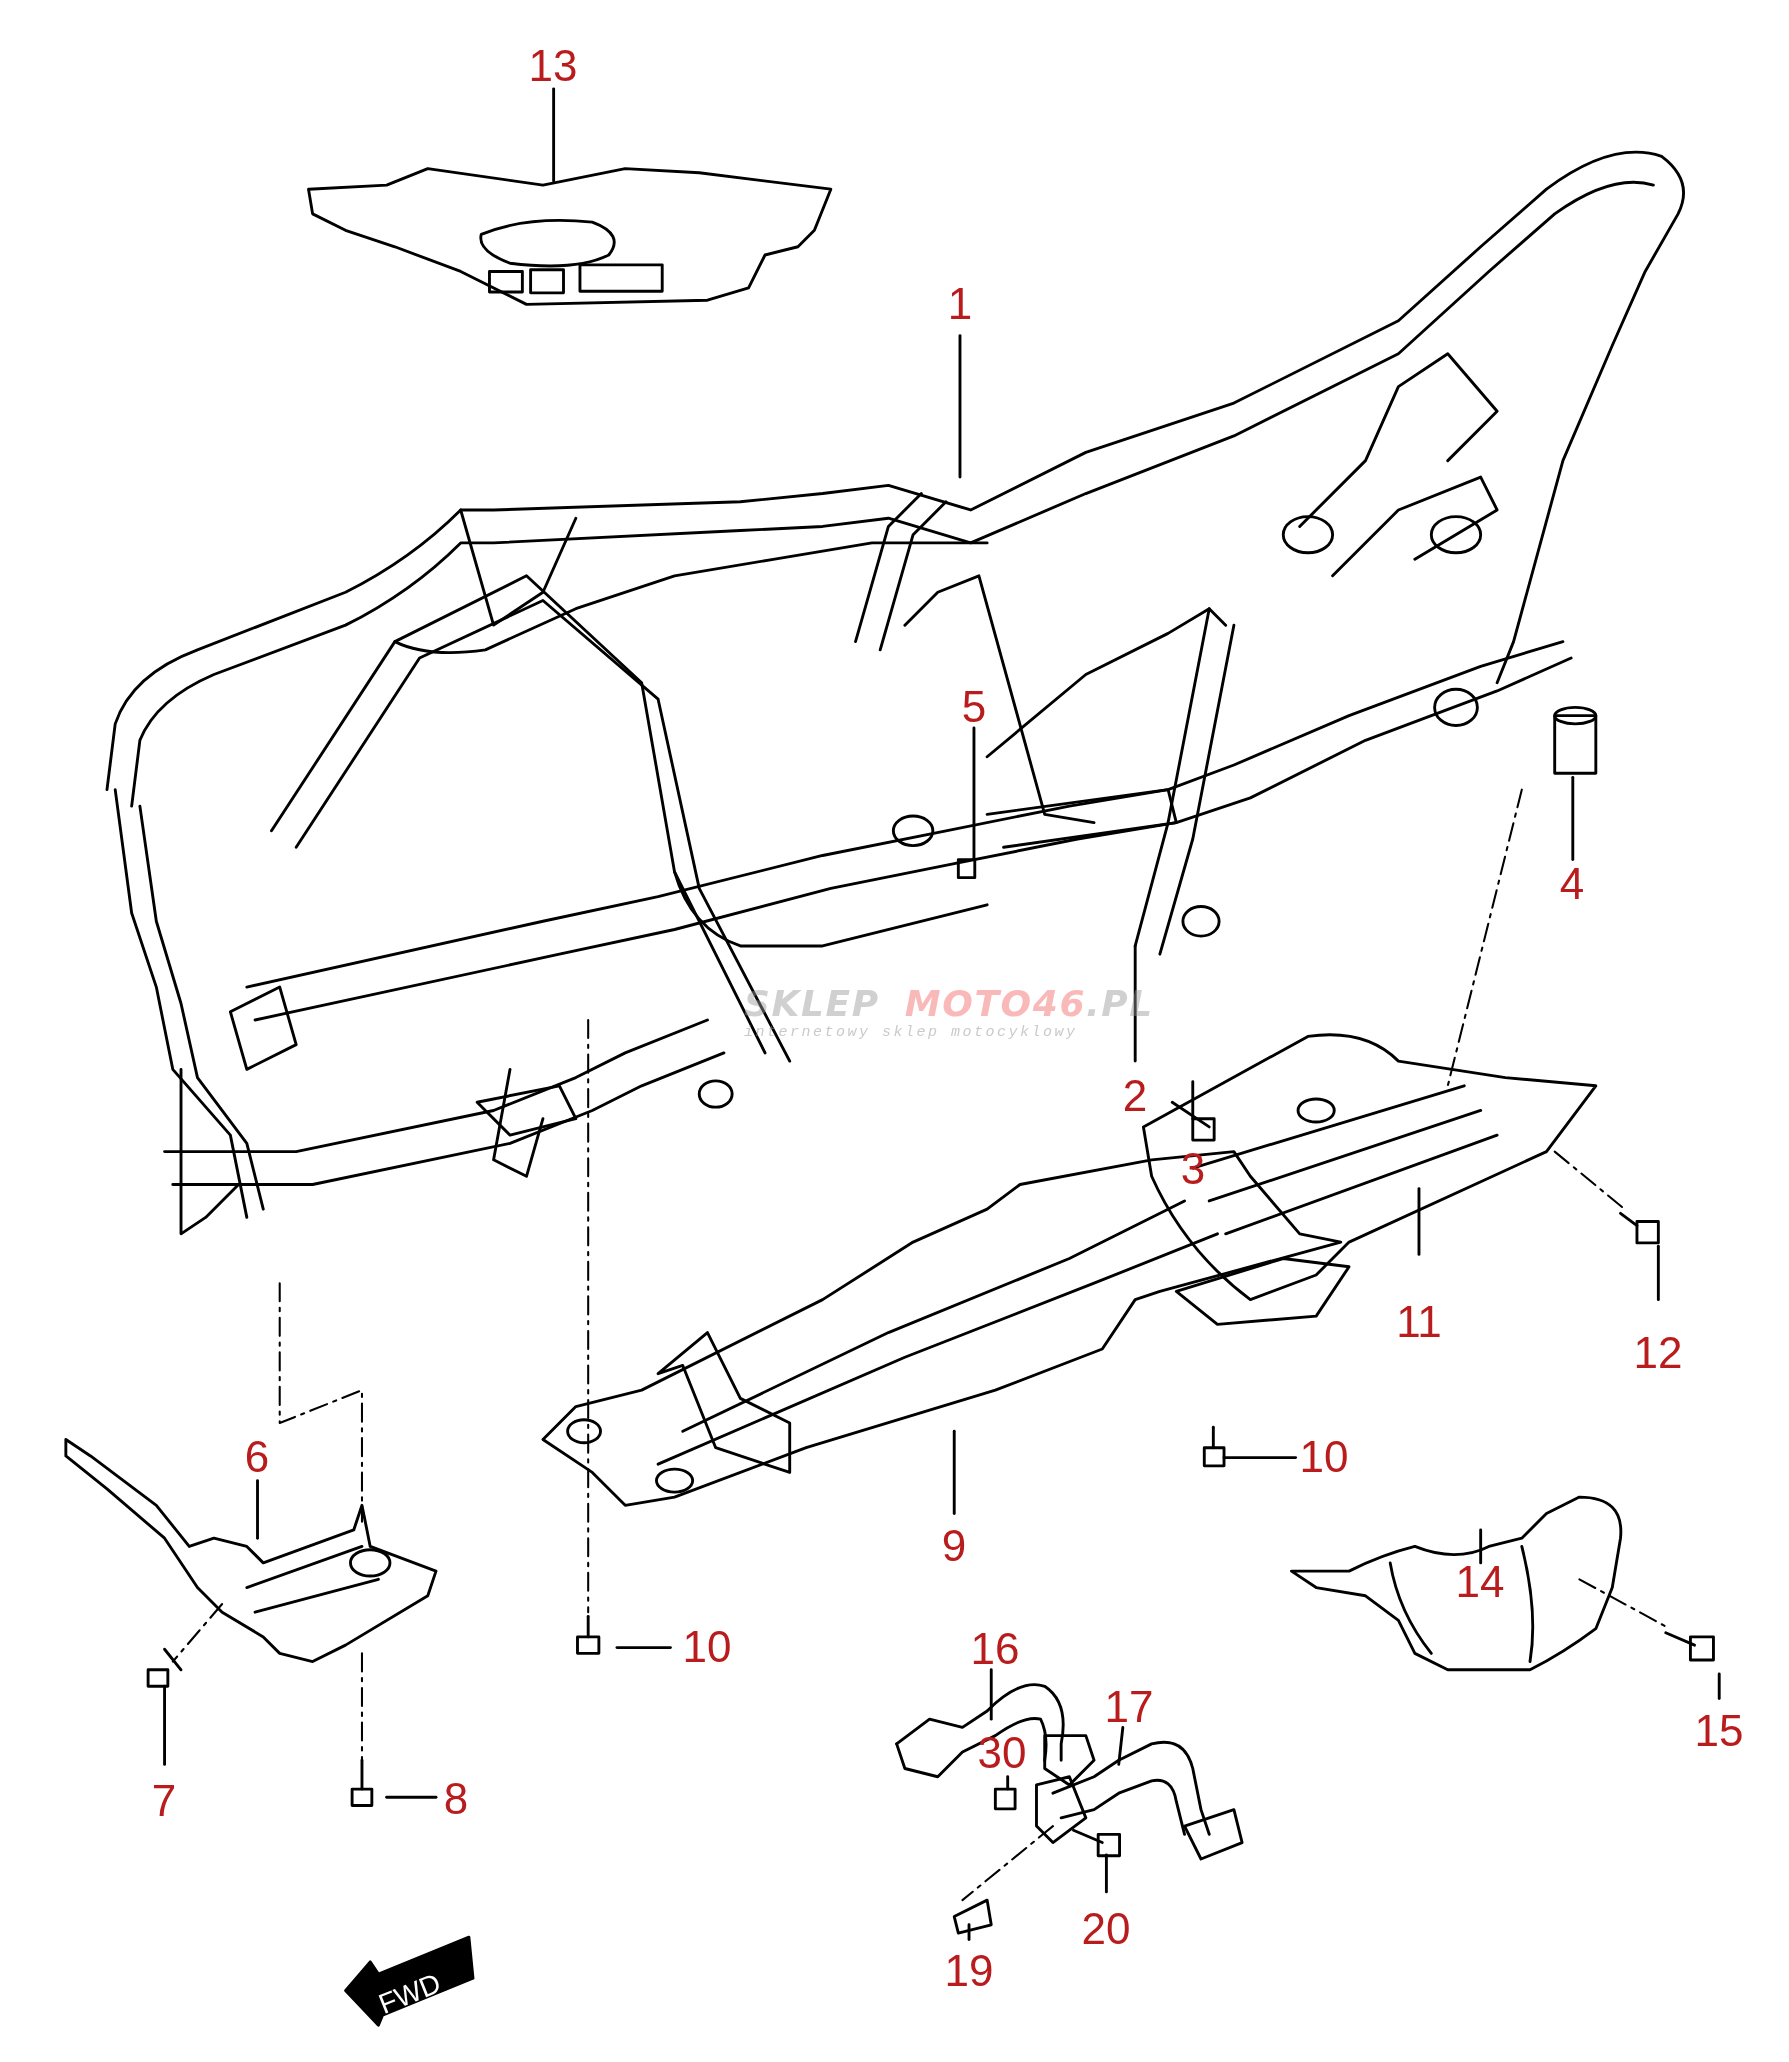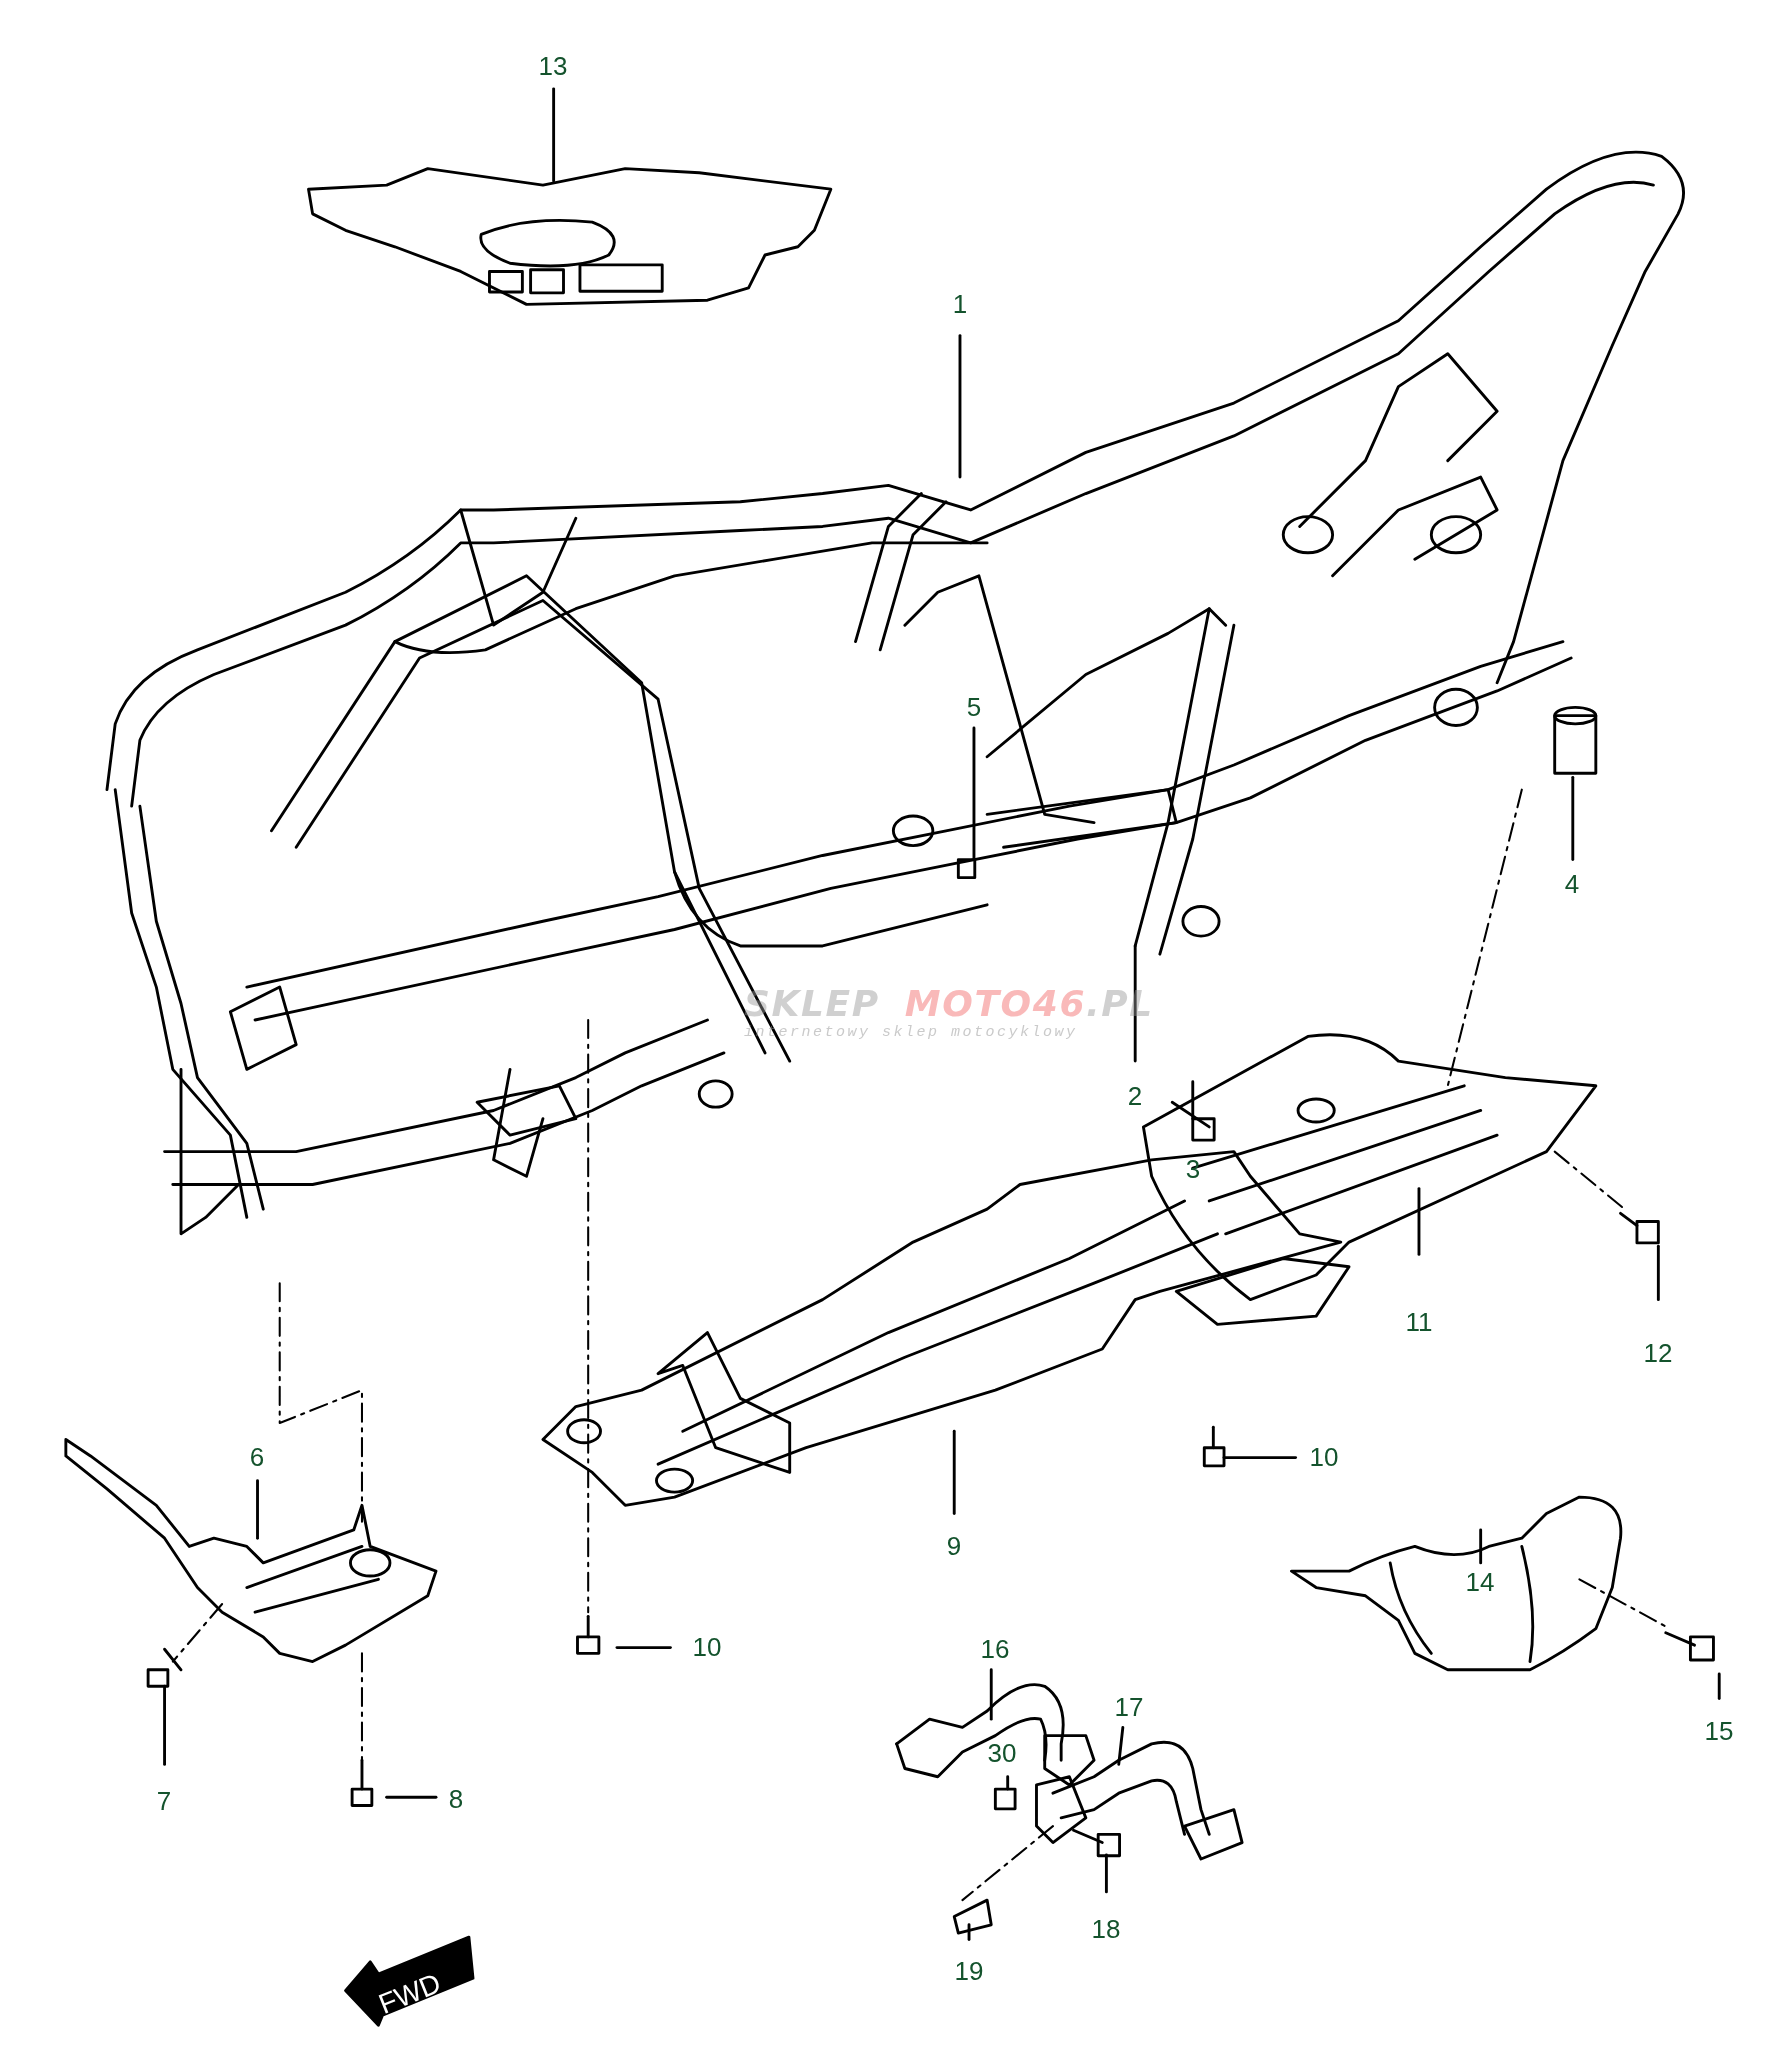--- a/index.html
+++ b/index.html
@@ -1,18 +1,18 @@
 <!DOCTYPE html>
 <html style="font-size:13px"><head>
 <meta charset="utf-8">
 <style>
   html,body{margin:0;padding:0;background:#fff;}
   #canvas{position:relative;width:1790px;height:2063px;background:#fff;overflow:hidden;font-family:"Liberation Sans",sans-serif;}
   svg{position:absolute;left:0;top:0;}
-  .lbl{position:absolute;font-size:26px;color:#14532d;transform:translate(-50%,-50%);line-height:1;}
+  .lbl{position:absolute;font-size:44px;color:#b91c1c;transform:translate(-50%,-50%);line-height:1;}
   .wm{position:absolute;left:744px;top:983px;font-family:"DejaVu Sans",sans-serif;font-weight:bold;font-style:italic;font-size:36px;color:rgba(150,150,150,0.45);letter-spacing:1.6px;}
   .wm .red{color:rgba(240,80,80,0.4);margin-left:25px;}
   .wm-sub{position:absolute;left:744px;top:1024px;font-family:Liberation Mono, monospace;font-style:italic;font-size:15px;color:rgba(150,150,150,0.5);letter-spacing:2.5px;}
   .fwd{position:absolute;left:378px;top:1978px;font-family:"Liberation Sans",sans-serif;font-size:28px;color:#fff;transform:rotate(-22deg);}
   path,line,polyline,polygon,ellipse,rect{fill:none;stroke:#000;stroke-width:3.5;stroke-linejoin:round;stroke-linecap:round;}
   .dash{stroke-dasharray:22 8 4 8;stroke-width:2.5;}
 </style>
 </head>
 <body>
 
@@ -208,17 +208,17 @@
 <div class="lbl" style="left:954px;top:1546px">9</div>
 <div class="lbl" style="left:707px;top:1647px">10</div>
 <div class="lbl" style="left:1324px;top:1457px">10</div>
 <div class="lbl" style="left:1419px;top:1322px">11</div>
 <div class="lbl" style="left:1658px;top:1353px">12</div>
 <div class="lbl" style="left:553px;top:66px">13</div>
 <div class="lbl" style="left:1480px;top:1582px">14</div>
 <div class="lbl" style="left:1719px;top:1731px">15</div>
 <div class="lbl" style="left:995px;top:1649px">16</div>
 <div class="lbl" style="left:1129px;top:1707px">17</div>
-<div class="lbl" style="left:1106px;top:1929px">18</div>
+<div class="lbl" style="left:1106px;top:1929px">20</div>
 <div class="lbl" style="left:969px;top:1971px">19</div>
 <div class="lbl" style="left:1002px;top:1753px">30</div>
 </div>
 
 
 </body></html>

